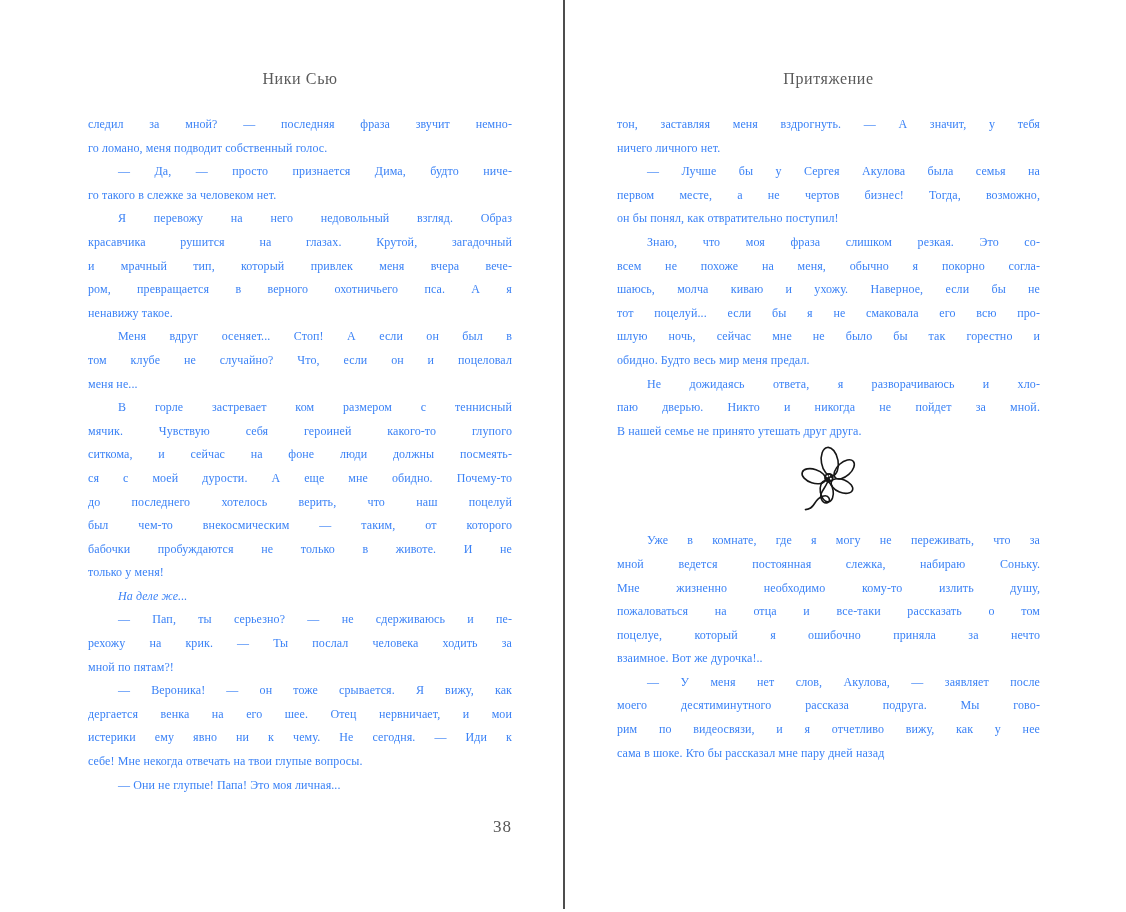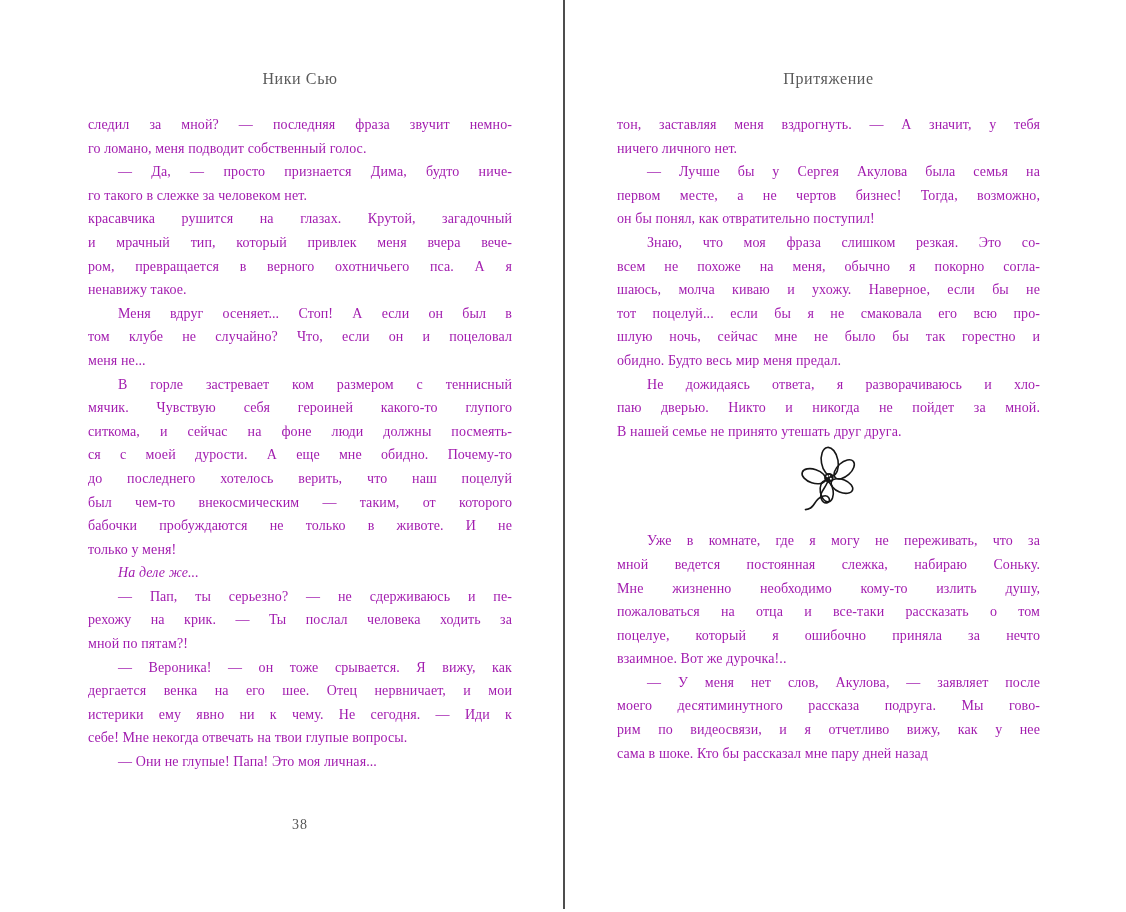--- a/index.html
+++ b/index.html
@@ -22,52 +22,53 @@
   .page.left  .col { left:88px; width:424px; }
   .page.right .col { left:52px; width:423px; }
   .runhead {
     position:absolute; top:69px; left:0; width:100%;
     text-align:center;
     font-size:16px; line-height:20px;
     color:#5a5a5a; letter-spacing:0.6px;
   }
   .body { position:absolute; top:113px; left:0; width:100%; }
   .line {
-    font-size:14px; line-height:23.6px;
-    color:#a21caf;
+    font-size:12px; line-height:23.6px;
+    color:#3b82f6;
     text-align:justify; text-align-last:justify;
     letter-spacing:0.1px;
   }
   .line.last   { text-align-last:left; }
   .line.indent { text-indent:30px; }
   .line.italic { font-style:italic; }
   .pagenum {
     position:absolute; top:817px; left:0; width:100%;
-    text-align:center;
-    font-size:14px; color:#565656; letter-spacing:1px;
+    text-align:right;
+    font-size:17px; color:#565656; letter-spacing:1px;
   }
   .ornament {
     width:88px; height:76px;
     margin:2px auto 8px auto;
   }
   .ornament svg { display:block; width:100%; height:100%; }
 </style>
 </head>
 <body>
 
 <div class="screen">
 
   <section class="page left">
     <div class="col">
       <div class="runhead">Ники Сью</div>
       <div class="body">
           <div class="line">следил за мной? — последняя фраза звучит немно-</div>
           <div class="line last">го ломано, меня подводит собственный голос.</div>
           <div class="line indent">— Да, — просто признается Дима, будто ниче-</div>
           <div class="line last">го такого в слежке за человеком нет.</div>
+          <div class="line indent">Я перевожу на него недовольный взгляд. Образ</div>
           <div class="line">красавчика рушится на глазах. Крутой, загадочный</div>
           <div class="line">и мрачный тип, который привлек меня вчера вече-</div>
           <div class="line">ром, превращается в верного охотничьего пса. А я</div>
           <div class="line last">ненавижу такое.</div>
           <div class="line indent">Меня вдруг осеняет... Стоп! А если он был в</div>
           <div class="line">том клубе не случайно? Что, если он и поцеловал</div>
           <div class="line last">меня не...</div>
           <div class="line indent">В горле застревает ком размером с теннисный</div>
           <div class="line">мячик. Чувствую себя героиней какого-то глупого</div>
           <div class="line">ситкома, и сейчас на фоне люди должны посмеять-</div>

